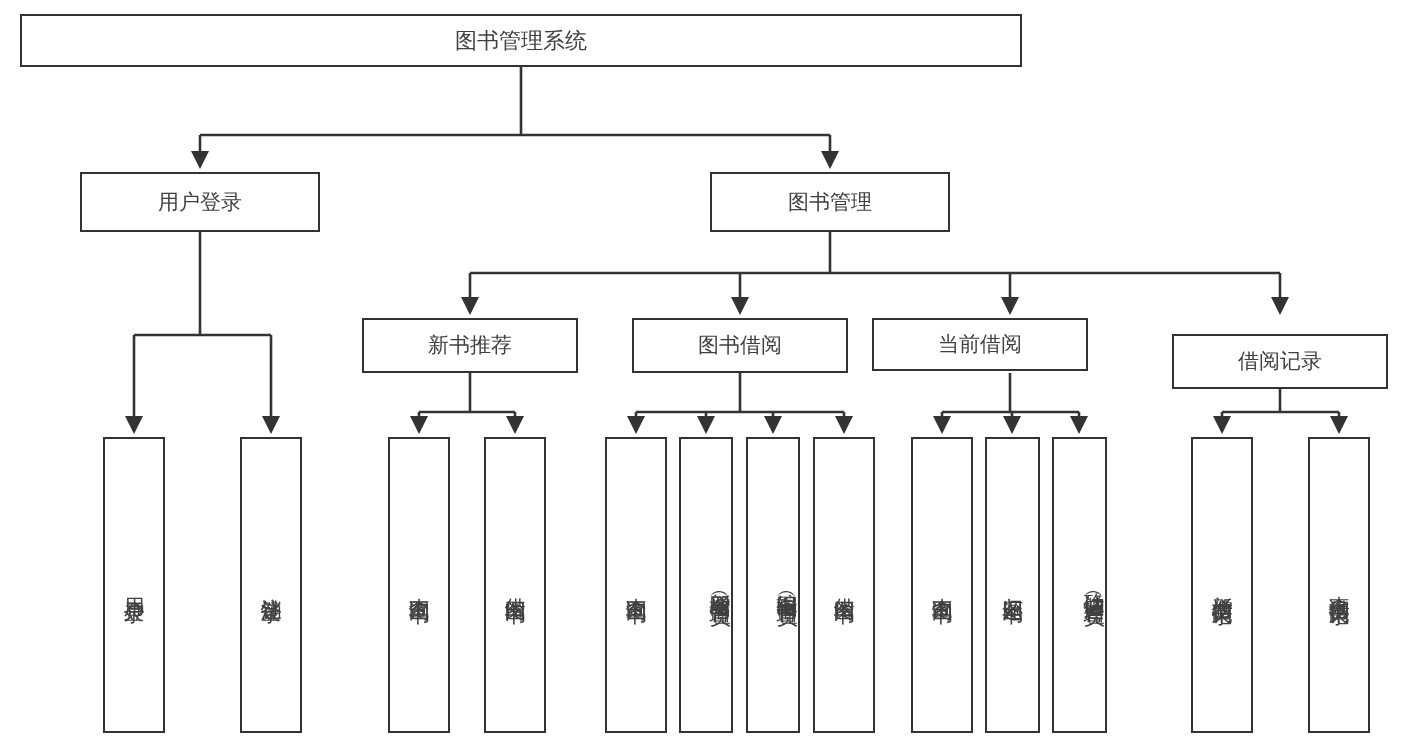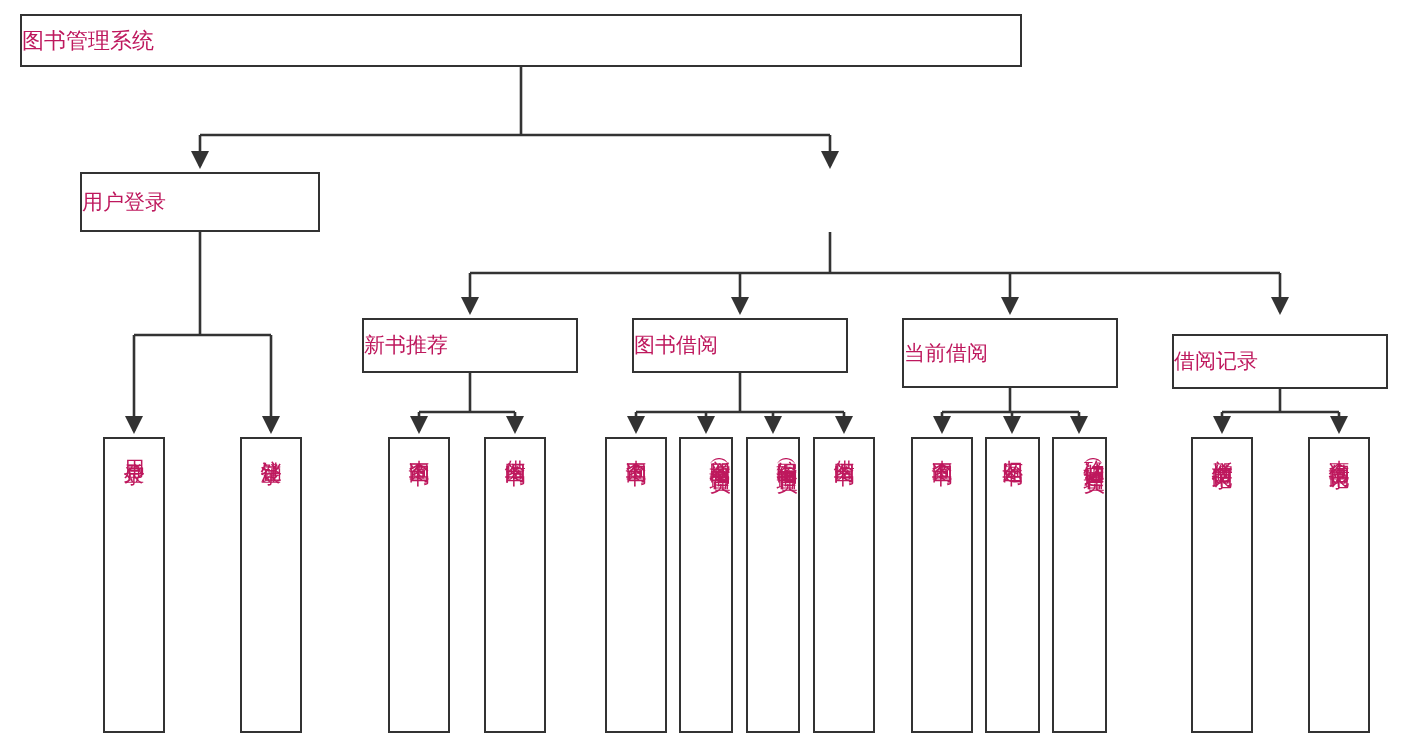--- a/index.html
+++ b/index.html
@@ -25,21 +25,22 @@
     height: 747px;
     pointer-events: none;
   }
   .node {
     position: absolute;
     box-sizing: border-box;
     border: 2px solid #333333;
     background: #ffffff;
     display: flex;
     align-items: center;
-    color: #be185d;
+    justify-content: center;
+    color: #404040;
     line-height: 1.08;
   }
   .node.root {
     font-size: 22px;
   }
   .node.lvl2 {
     font-size: 21px;
   }
   .node.lvl3 {
     font-size: 21px;
@@ -125,28 +126,31 @@
     </g>
   </svg>
 
   <div class="node root" style="left:20px; top:14px; width:1002px; height:53px;">
     <span>图书管理系统</span>
   </div>
 
   <div class="node lvl2" style="left:80px; top:172px; width:240px; height:60px;">
     <span>用户登录</span>
   </div>
+  <div class="node lvl2" style="left:710px; top:172px; width:240px; height:60px;">
+    <span>图书管理</span>
+  </div>
 
   <div class="node lvl3" style="left:362px; top:318px; width:216px; height:55px;">
     <span>新书推荐</span>
   </div>
   <div class="node lvl3" style="left:632px; top:318px; width:216px; height:55px;">
     <span>图书借阅</span>
   </div>
-  <div class="node lvl3" style="left:902px; top:318px; width:216px; height:70px;">
+  <div class="node lvl3" style="left:872px; top:318px; width:216px; height:53px;">
     <span>当前借阅</span>
   </div>
   <div class="node lvl3" style="left:1172px; top:318px; width:216px; height:55px;margin-top:16px;">
     <span>借阅记录</span>
   </div>
 
   <div class="node leaf" style="left:103px; top:437px; width:62px; height:296px;">
     <span class="vtext">用户登录</span>
   </div>
   <div class="node leaf" style="left:240px; top:437px; width:62px; height:296px;">

